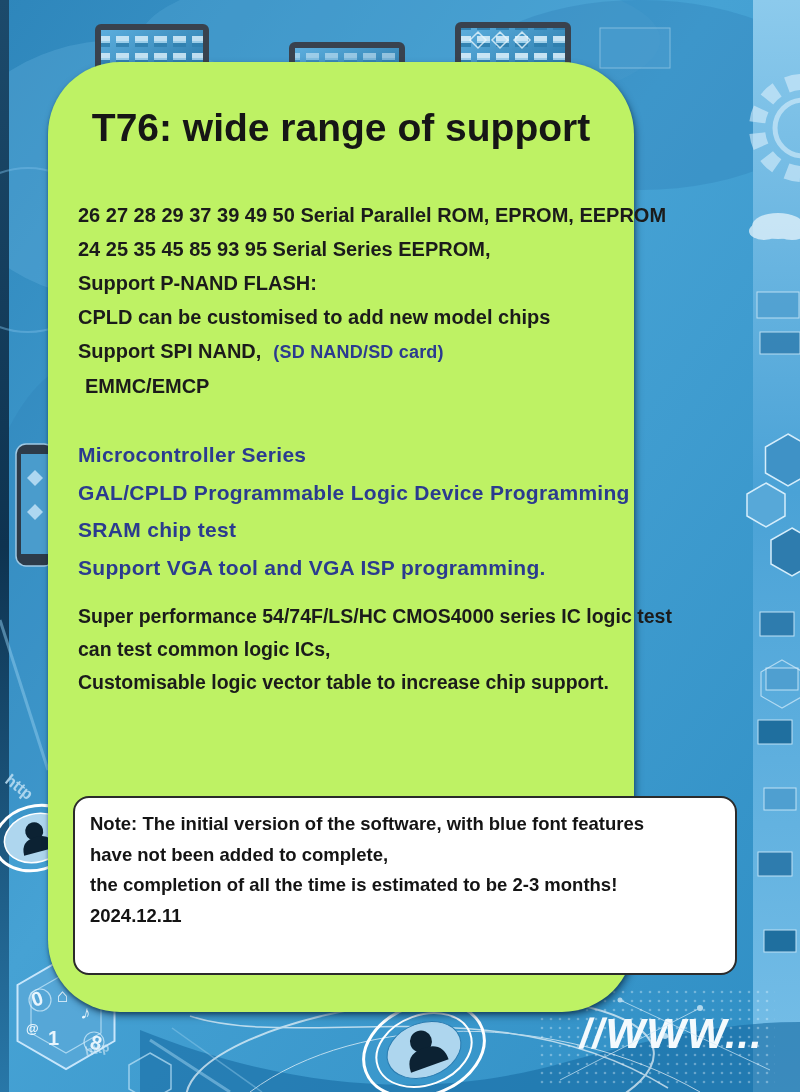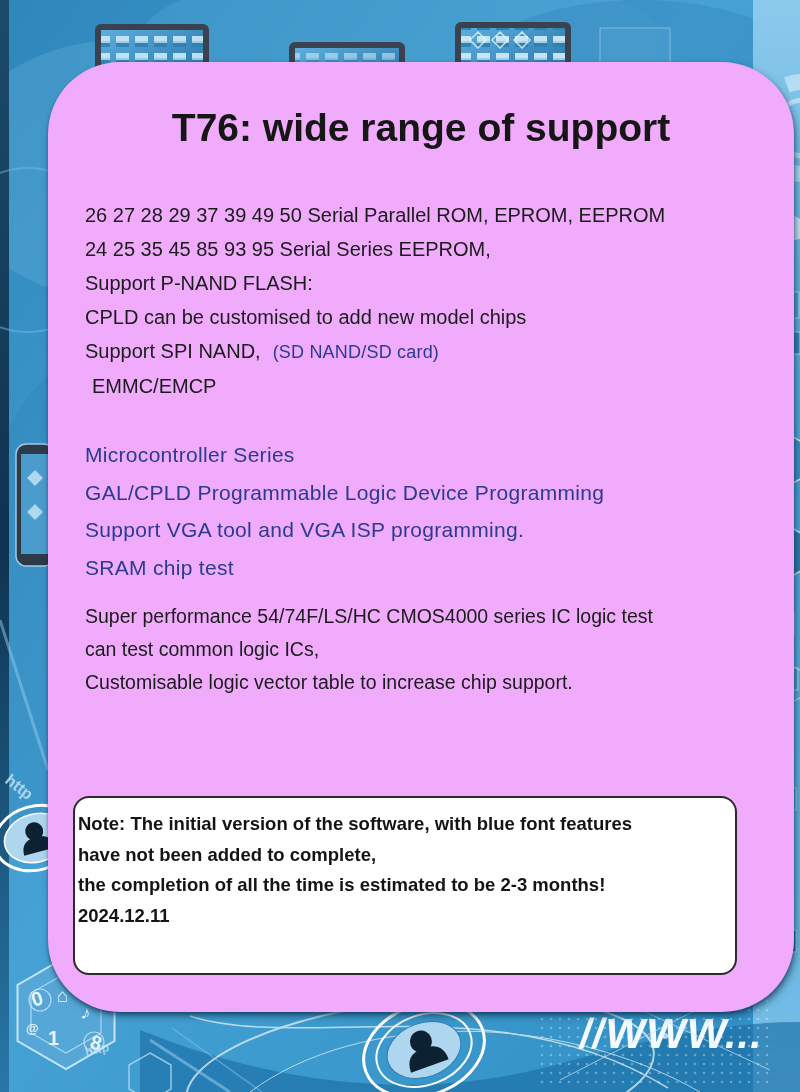--- a/index.html
+++ b/index.html
@@ -4,48 +4,48 @@
 <style>
   * { margin:0; padding:0; box-sizing:border-box; }
   html,body { width:800px; height:1092px; overflow:hidden; }
   body { position:relative; font-family:"Liberation Sans",sans-serif; background:#3390c6; }
 
   .bg { position:absolute; inset:0; z-index:0; }
   .bg svg { display:block; }
   .bg text { font-family:"Liberation Sans",sans-serif; font-weight:bold; }
 
   .card {
-    position:absolute; left:48px; top:62px; width:746px; height:950px;
-    background:#f0abfc; border-radius:72px; z-index:1;
+    position:absolute; left:48px; top:62px; width:586px; height:950px;
+    background:#bef264; border-radius:72px; z-index:1;
     box-shadow: 2px 4px 7px rgba(8,38,64,.55), 0 2px 3px rgba(8,38,64,.35);
   }
 
   .title {
     position:absolute; top:44px; left:0; width:100%; text-align:center;
     font-size:39px; font-weight:bold; color:#161616; white-space:nowrap;
   }
 
-  .sec { position:absolute; left:37px; font-weight:normal; color:#1b1b1b; white-space:nowrap; }
+  .sec { position:absolute; left:30px; font-weight:bold; color:#1b1b1b; white-space:nowrap; }
   .sec p { margin:0; }
 
   .memory   { top:136px; font-size:20px;   line-height:34px; }
   .blue-sec { top:374px; font-size:21px;   line-height:37.5px; color:#2b3b8f; letter-spacing:.3px; }
   .logic    { top:538px; font-size:19.5px; line-height:33px; }
 
   .emmc { padding-left:7px; }
   .sd-note { color:#2b3b8f; font-size:18px; margin-left:12px; letter-spacing:.2px; }
 
   .coverage {
     position:absolute; left:52px; top:694px; font-size:21px; font-weight:bold;
     color:#141414; white-space:nowrap; letter-spacing:.2px;
   }
 
   .note {
     position:absolute; left:25px; top:734px; width:664px; height:179px;
-    border:2px solid #2b2b2b; border-radius:16px; padding:11px 3px;
+    border:2px solid #2b2b2b; border-radius:16px; padding:11px 15px;
     font-size:18.5px; line-height:30.6px; font-weight:bold; color:#141414;
     white-space:nowrap; background:#fff;
   }
   .note p { margin:0; }
 </style>
 </head>
 <body>
 
 <div class="bg">
 <svg width="800" height="1092" viewBox="0 0 800 1092" xmlns="http://www.w3.org/2000/svg">
@@ -208,22 +208,22 @@
     <p>CPLD can be customised to add new model chips</p>
     <p>
       <span>Support SPI NAND,</span><span class="sd-note">(SD NAND/SD card)</span>
     </p>
     <p class="emmc">EMMC/EMCP</p>
   </section>
 
   <section class="sec blue-sec">
     <p>Microcontroller Series</p>
     <p>GAL/CPLD Programmable Logic Device Programming</p>
+    <p>SRAM chip test</p>
     <p>Support VGA tool and VGA ISP programming.</p>
-    <p>SRAM chip test</p>
   </section>
 
   <section class="sec logic">
     <p>Super performance 54/74F/LS/HC CMOS4000 series IC logic test</p>
     <p>can test common logic ICs,</p>
     <p>Customisable logic vector table to increase chip support.</p>
   </section>
 
 
   <div class="note">

